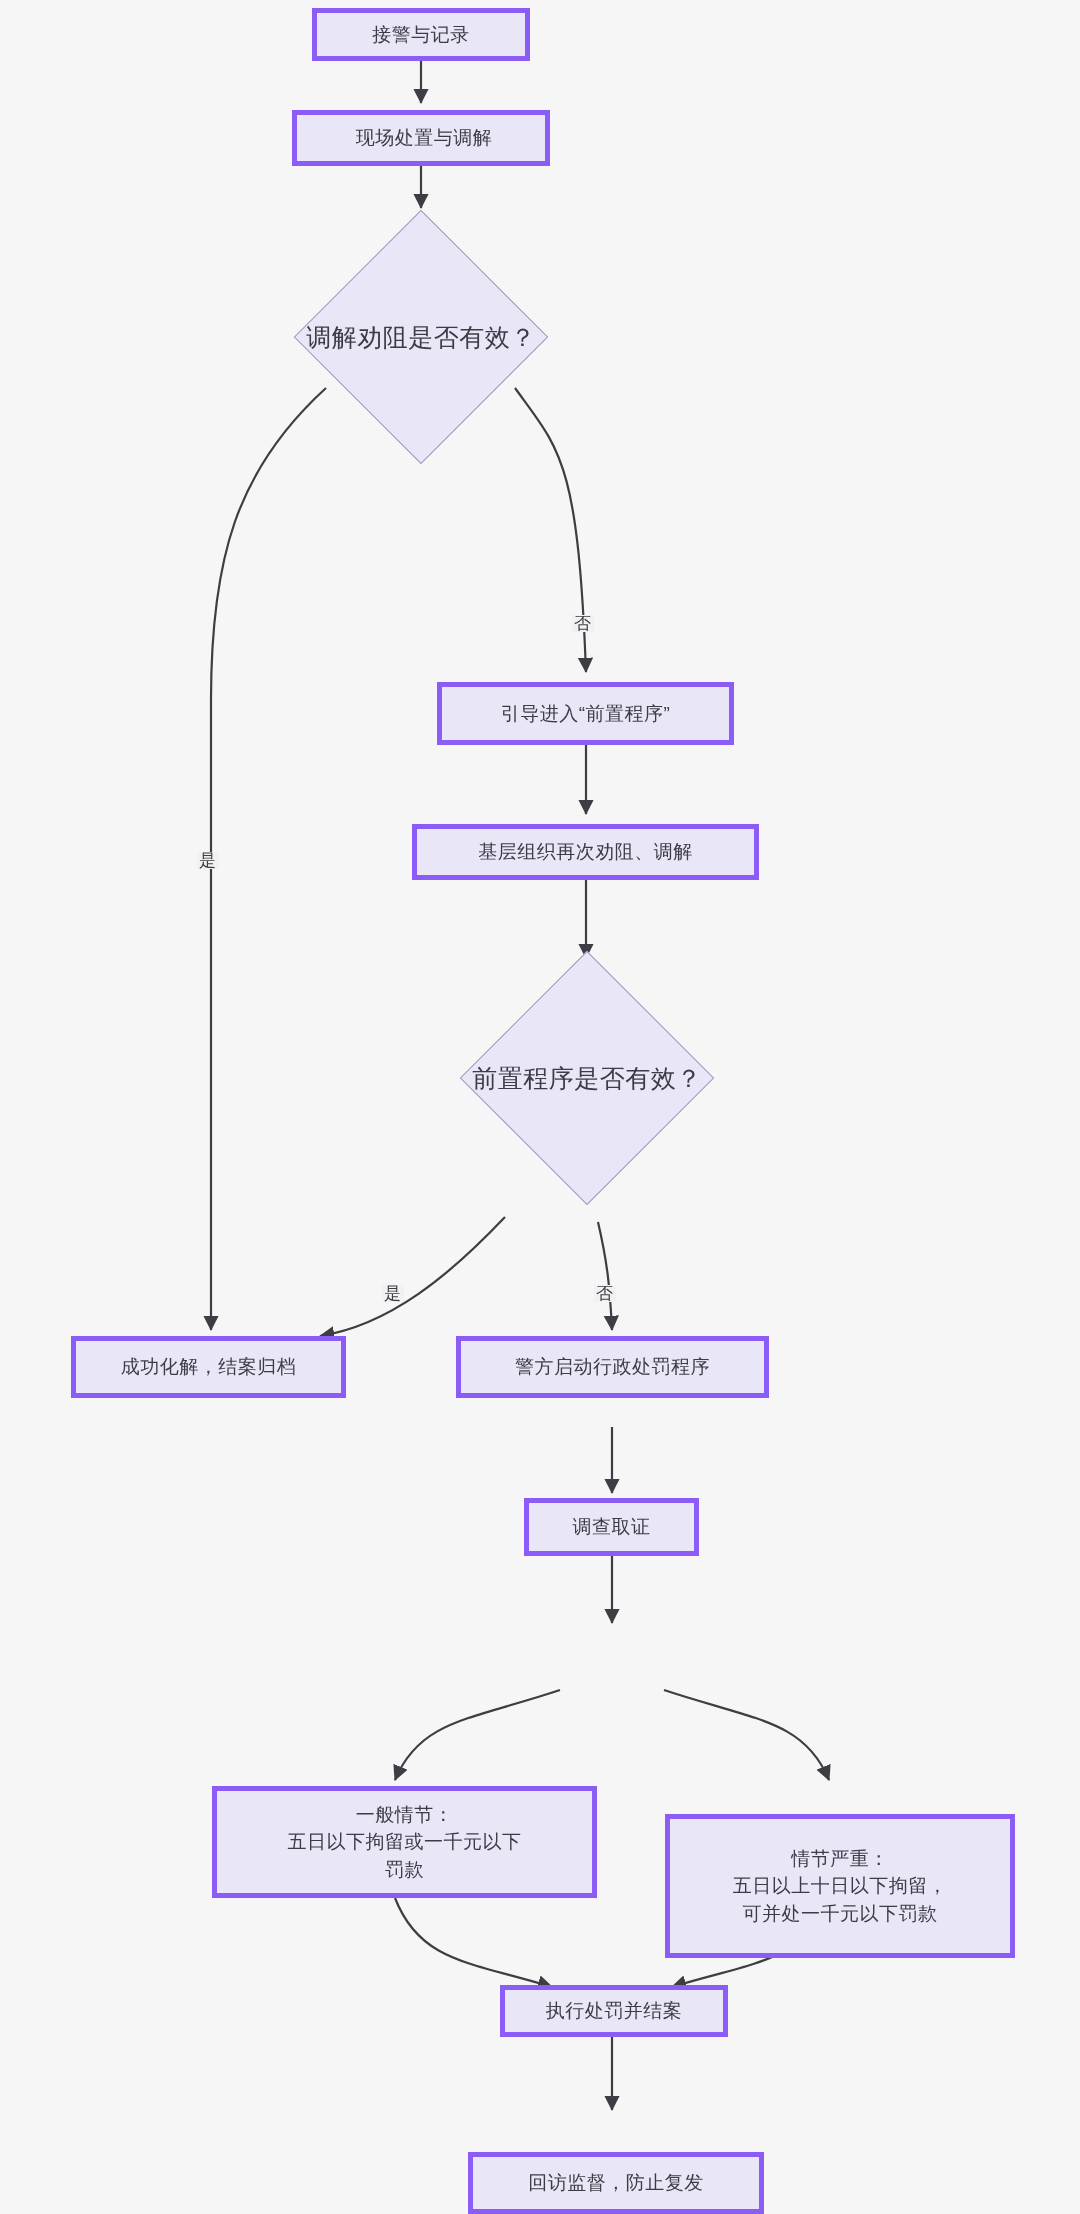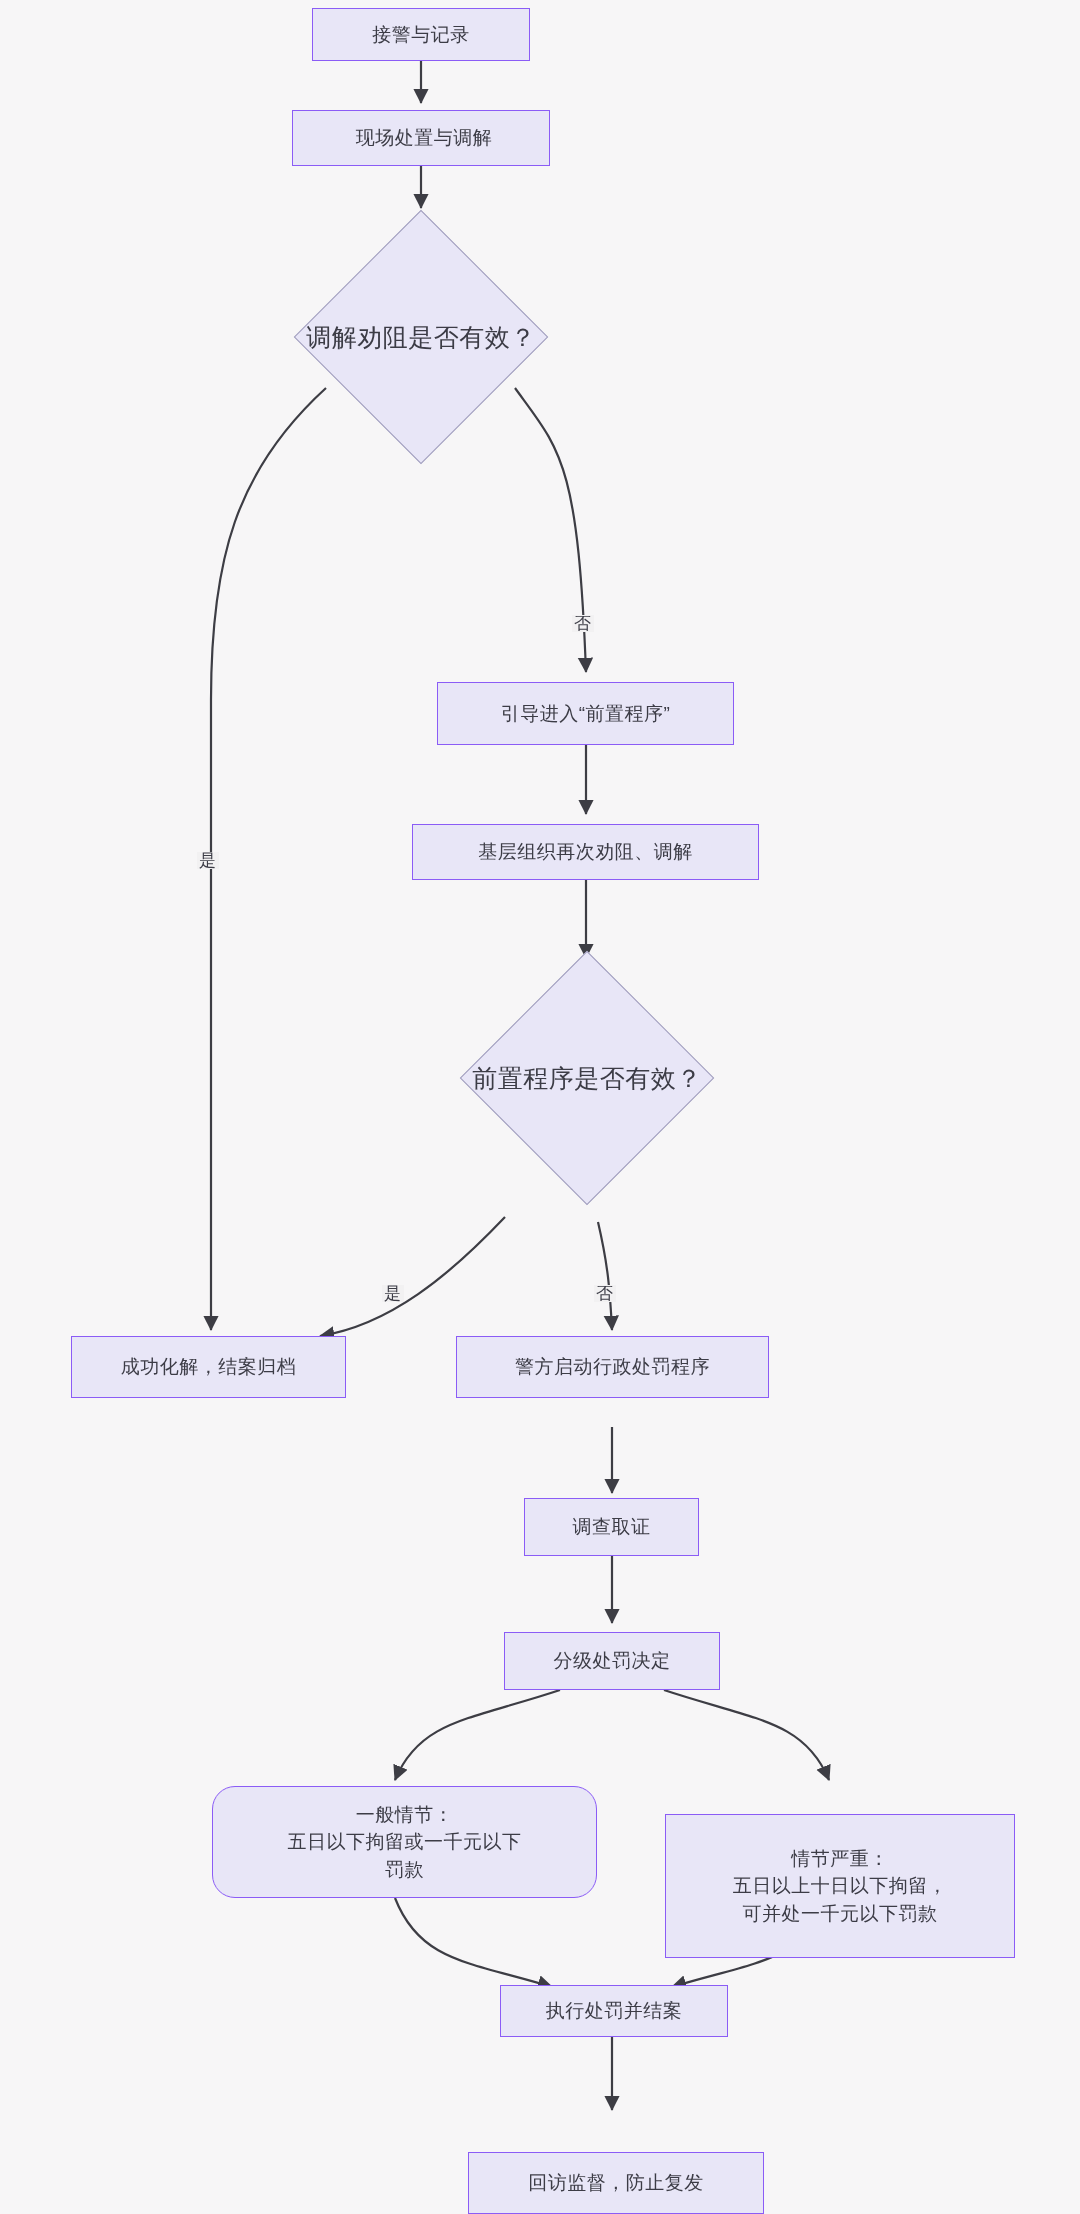--- a/index.html
+++ b/index.html
@@ -10,21 +10,21 @@
     position:relative;
     overflow:hidden;
   }
   #canvas{position:absolute;left:0;top:0;width:1080px;height:2214px;}
   svg.edges{position:absolute;left:0;top:0;width:1080px;height:2214px;pointer-events:none;}
 
   .node{
     position:absolute;
     box-sizing:border-box;
     background:#e8e6f7;
-    border:1px solid #8b5cf6;
+    border:5px solid #8b5cf6;
     color:#3c3c46;
     display:flex;
     align-items:center;
     justify-content:center;
     text-align:center;
     font-size:19px;
     line-height:1.45;
     letter-spacing:0.5px;
     white-space:pre-line;
     padding:4px 10px;
@@ -117,23 +117,22 @@
     <div class="diamond-shape" style="left:36px;top:36px;width:180px;height:180px;"></div>
     <div class="diamond-label">前置程序是否有效？</div>
   </div>
 
   <div class="node" style="left:71px;top:1336px;width:275px;height:62px;">成功化解，结案归档</div>
 
   <div class="node" style="left:456px;top:1336px;width:313px;height:62px;">警方启动行政处罚程序</div>
 
   <div class="node" style="left:524px;top:1498px;width:175px;height:58px;">调查取证</div>
 
-  <div class="node" style="left:504px;top:1632px;width:216px;height:58px;">分级处罚决定</div>
 
-  <div class="node" style="left:212px;top:1786px;width:385px;height:112px;border-radius:23px;">一般情节：
+  <div class="node" style="left:212px;top:1786px;width:385px;height:112px;">一般情节：
 五日以下拘留或一千元以下
 罚款</div>
 
   <div class="node" style="left:665px;top:1786px;width:350px;height:144px;margin-top:28px;">情节严重：
 五日以上十日以下拘留，
 可并处一千元以下罚款</div>
 
   <div class="node" style="left:500px;top:1985px;width:228px;height:52px;">执行处罚并结案</div>
 
   <div class="node" style="left:468px;top:2116px;width:296px;height:62px;margin-top:36px;">回访监督，防止复发</div>

